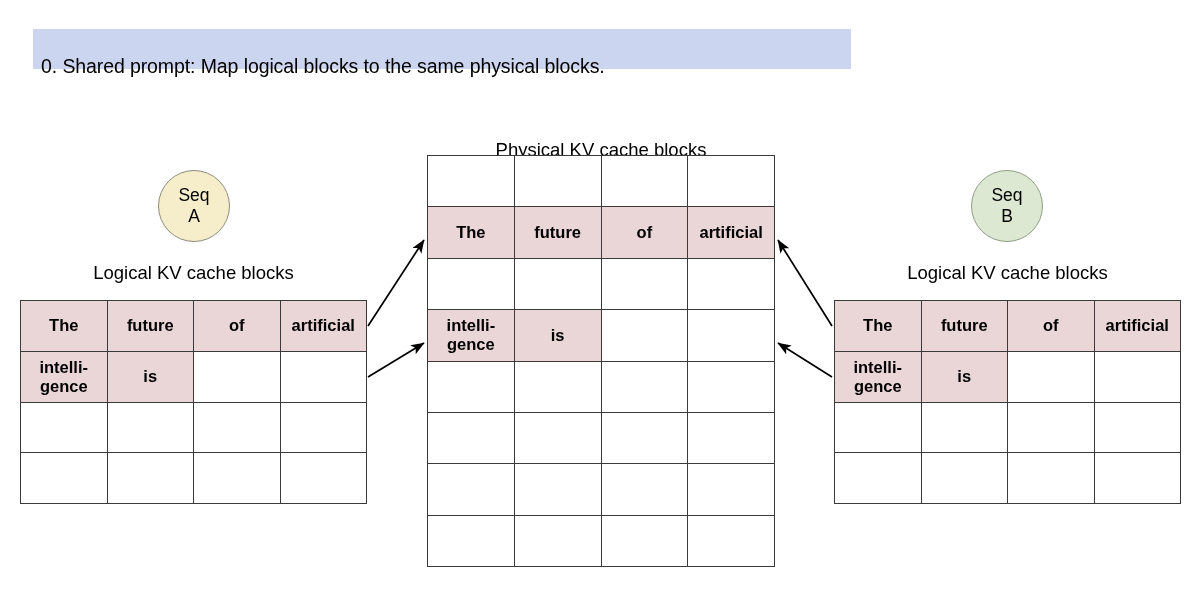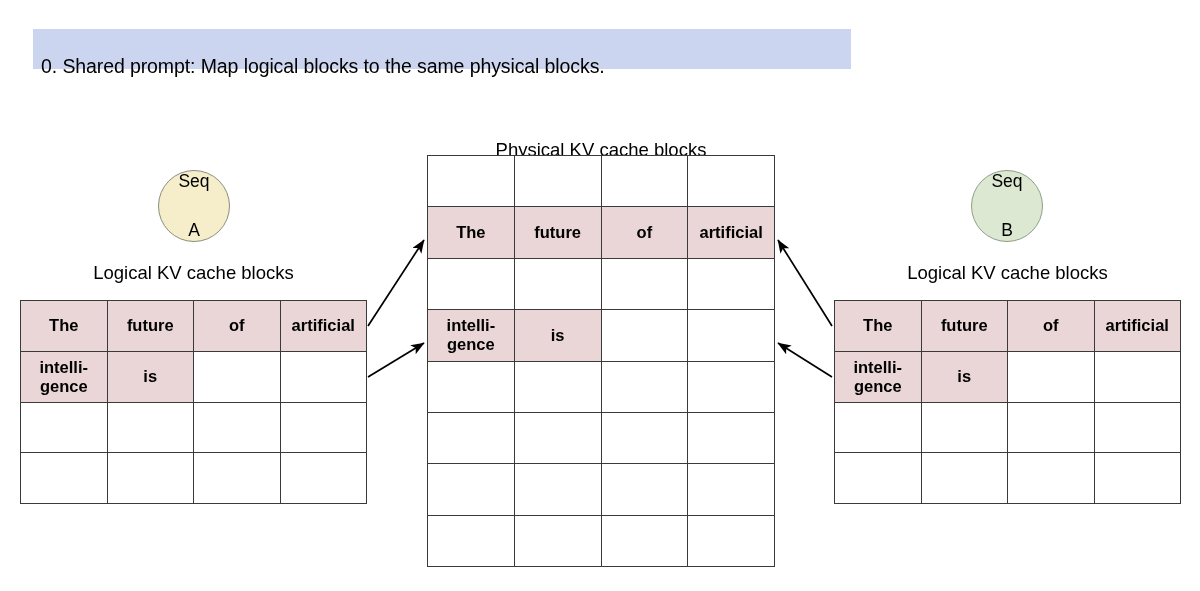--- a/index.html
+++ b/index.html
@@ -40,21 +40,21 @@
   
   .seq-circle {
     position: absolute;
     width: 72px;
     height: 72px;
     border-radius: 50%;
     border: 1.3px solid #8c8c7e;
     display: flex;
     flex-direction: column;
     align-items: center;
-    justify-content: space-between;
+    justify-content: center;
     box-sizing: border-box;
     font-size: 17.5px;
     line-height: 21px;
   }
   #seq-a-circle {
     left: 158px;
     top: 170px;
     background: #f6eecb;
   }
   #seq-b-circle {

